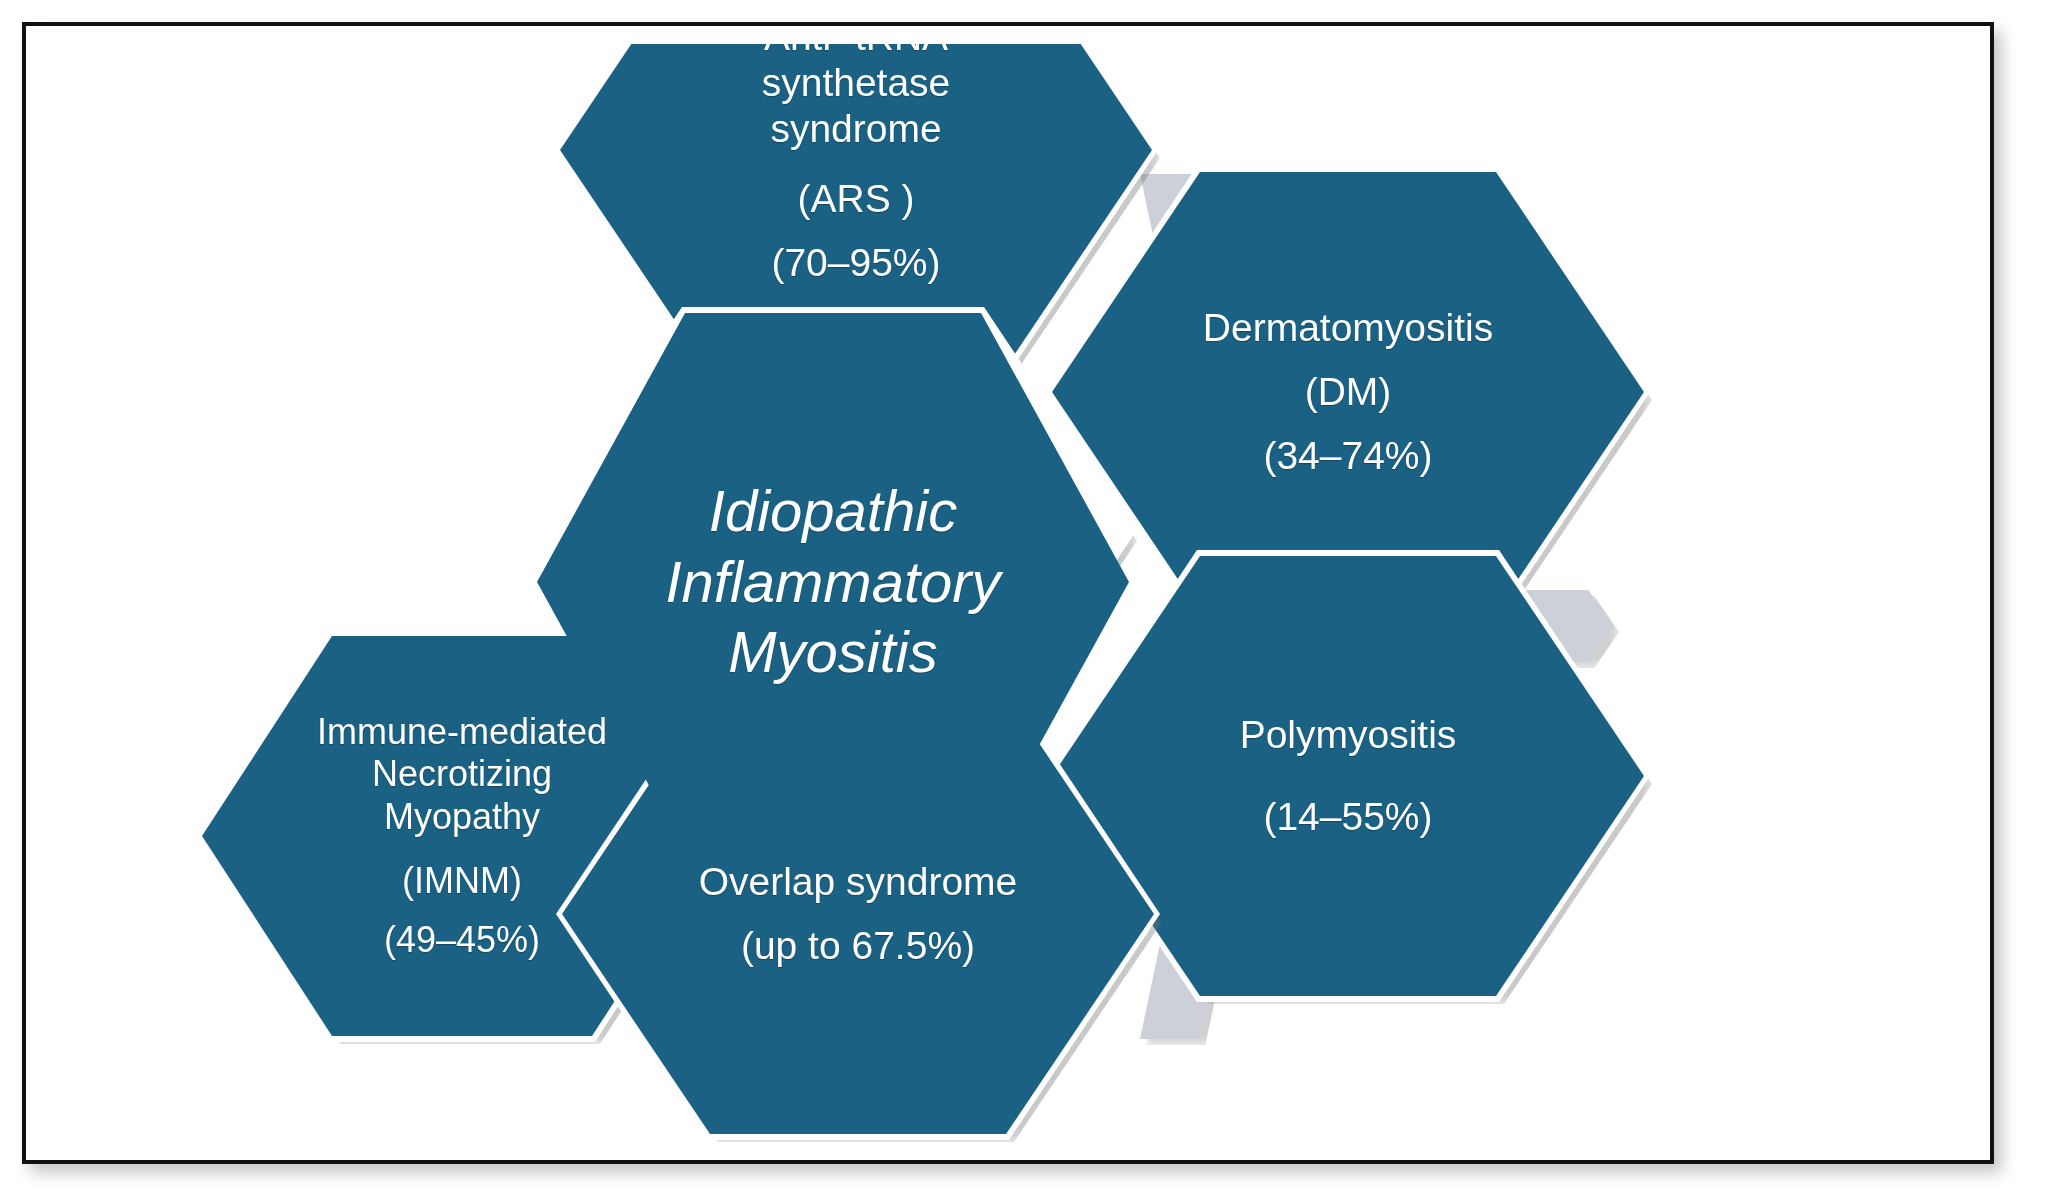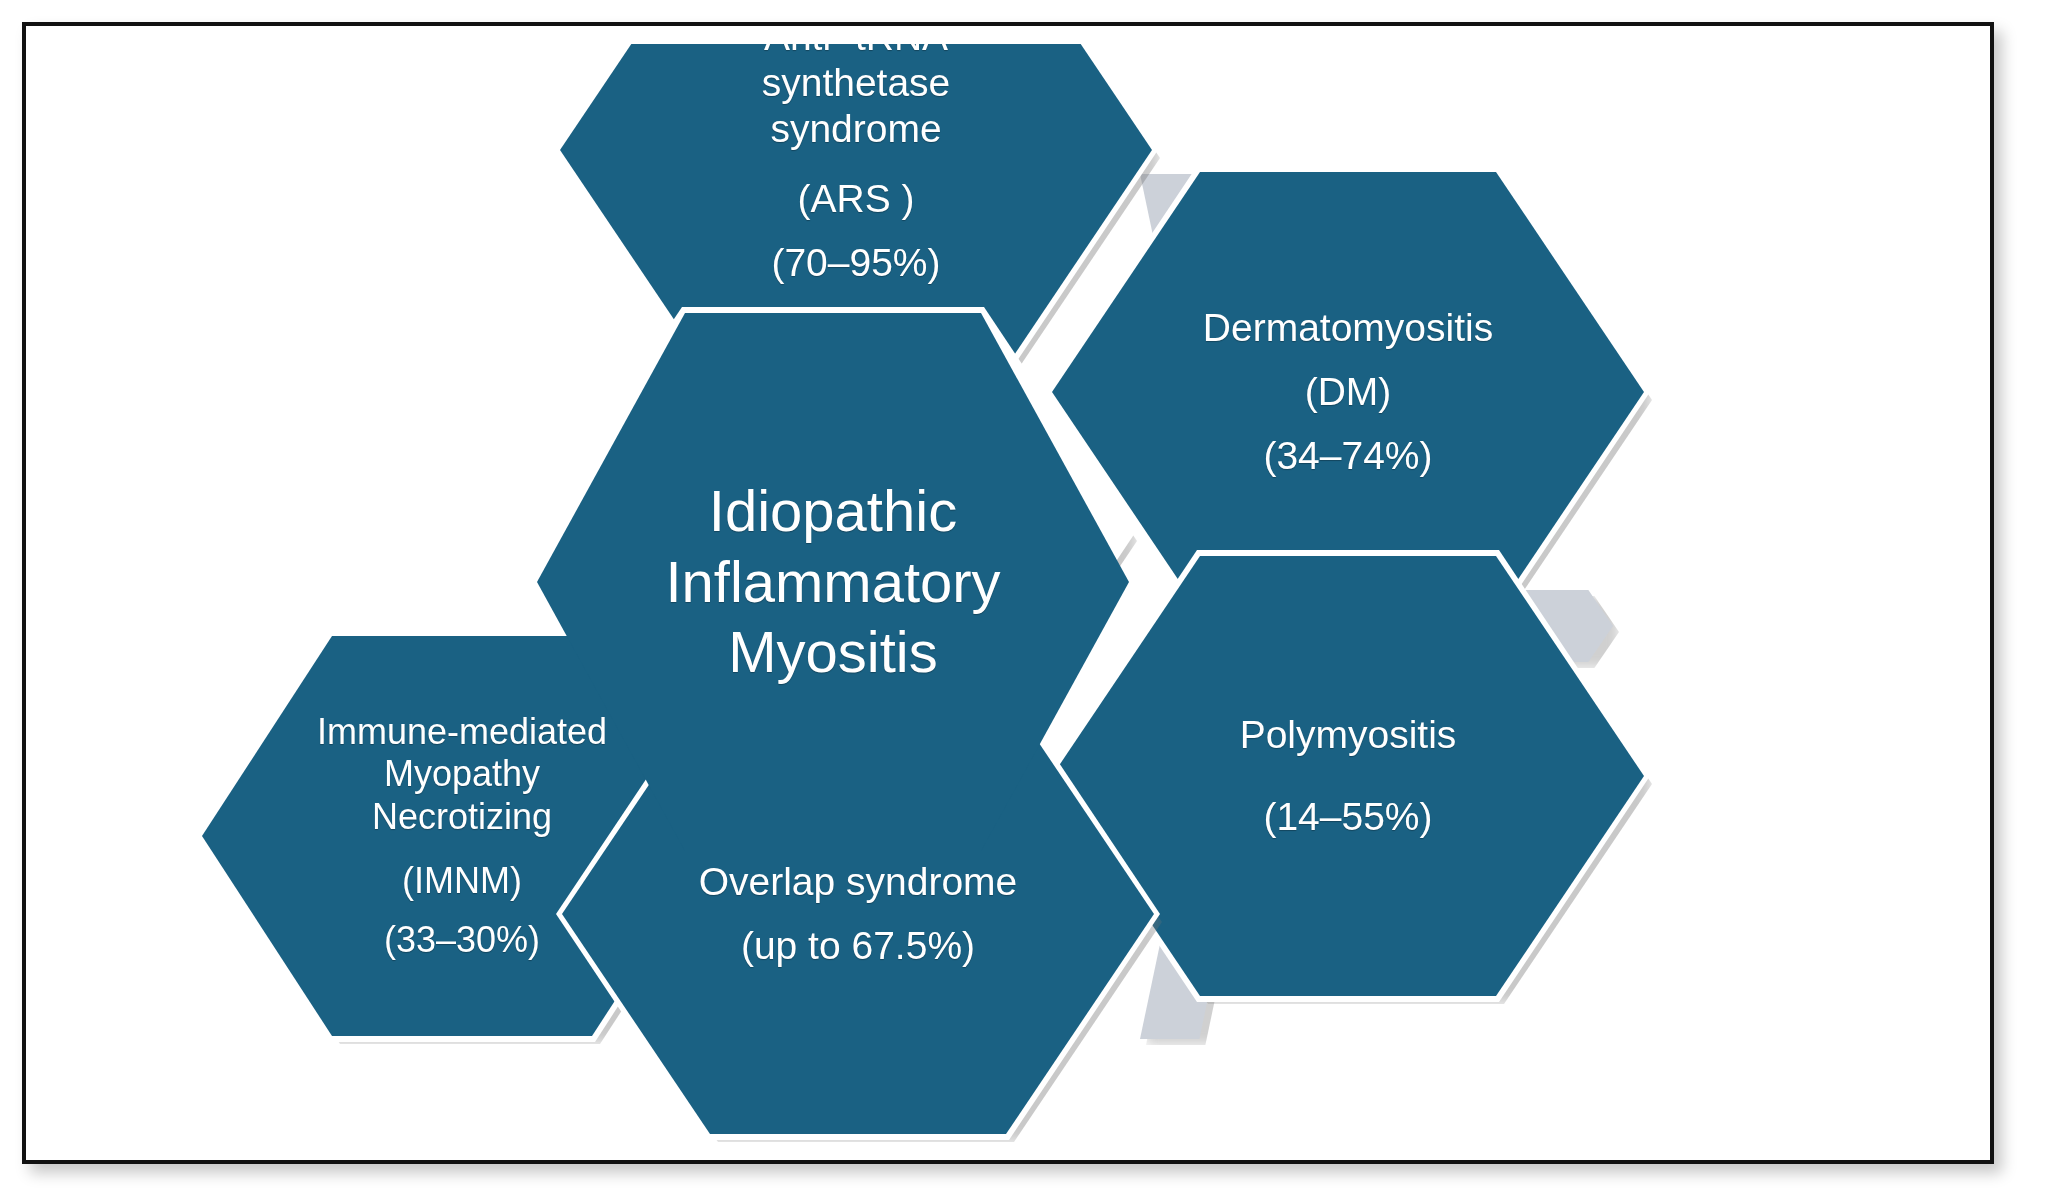--- a/index.html
+++ b/index.html
@@ -77,21 +77,21 @@
     padding: 0 4%;
     text-shadow: 0 1px 1px rgba(0,0,0,0.28);
     pointer-events: none;
   }
   .hex-label .name { display: block; }
   .hex-label .abbr { display: block; }
   .hex-label .pct  { display: block; }
 
   
   #hex-ars      { left: 508px;  top: -114px; width: 592px; height: 440px; }
-  #hex-central  { left: 485px;  top: 269px;  width: 592px; height: 538px; }
+  #hex-central  { left: 485px;  top: 269px;  width: 592px; height: 538px; font-style: italic; }
   #hex-dm       { left: 1000px; top: 128px;  width: 592px; height: 440px; }
   #hex-pm       { left: 1000px; top: 512px;  width: 592px; height: 440px; }
   #hex-imnm     { left: 150px;  top: 592px;  width: 520px; height: 400px; }
   #hex-overlap  { left: 510px;  top: 650px;  width: 592px; height: 440px; }
 
   #hex-ars .hex-label      { font-size: 39px; }
   #hex-central .hex-label  { font-size: 58px; line-height: 1.22; }
   #hex-dm .hex-label       { font-size: 39px; }
   #hex-pm .hex-label       { font-size: 39px; }
   #hex-imnm .hex-label     { font-size: 36px; }
@@ -194,26 +194,26 @@
           <span class="gap-sm"></span>
           <span class="pct">(14–55%)</span>
         </div>
       </div>
 
       <div class="hex-shadow" style="left:158px; top:600px; width:520px; height:400px;"></div>
       <div class="hex-ring" style="left:144px; top:586px; width:532px; height:412px;"></div>
       <div class="hex" id="hex-imnm">
         <div class="hex-label">
           <span class="name">Immune-mediated</span>
+          <span class="name">Necrotizing</span>
           <span class="name">Myopathy</span>
-          <span class="name">Necrotizing</span>
           <span class="gap-lg"></span>
           <span class="abbr">(IMNM)</span>
           <span class="gap-sm"></span>
-          <span class="pct">(33–30%)</span>
+          <span class="pct">(49–45%)</span>
         </div>
       </div>
 
       <div class="hex-shadow" style="left:518px; top:658px; width:592px; height:440px;"></div>
       <div class="hex-ring" style="left:504px; top:644px; width:604px; height:452px;"></div>
       <div class="hex" id="hex-overlap">
         <div class="hex-label">
           <span class="name">Overlap syndrome</span>
           <span class="gap-sm"></span>
           <span class="pct">(up to 67.5%)</span>

